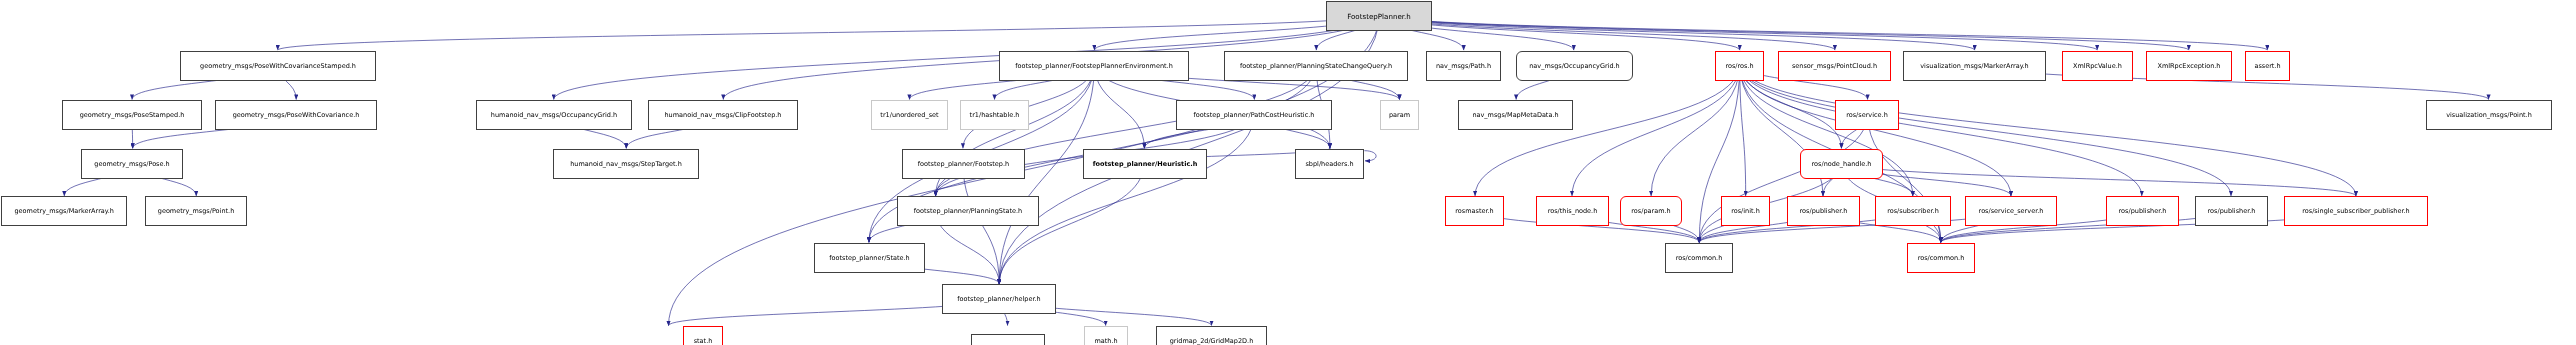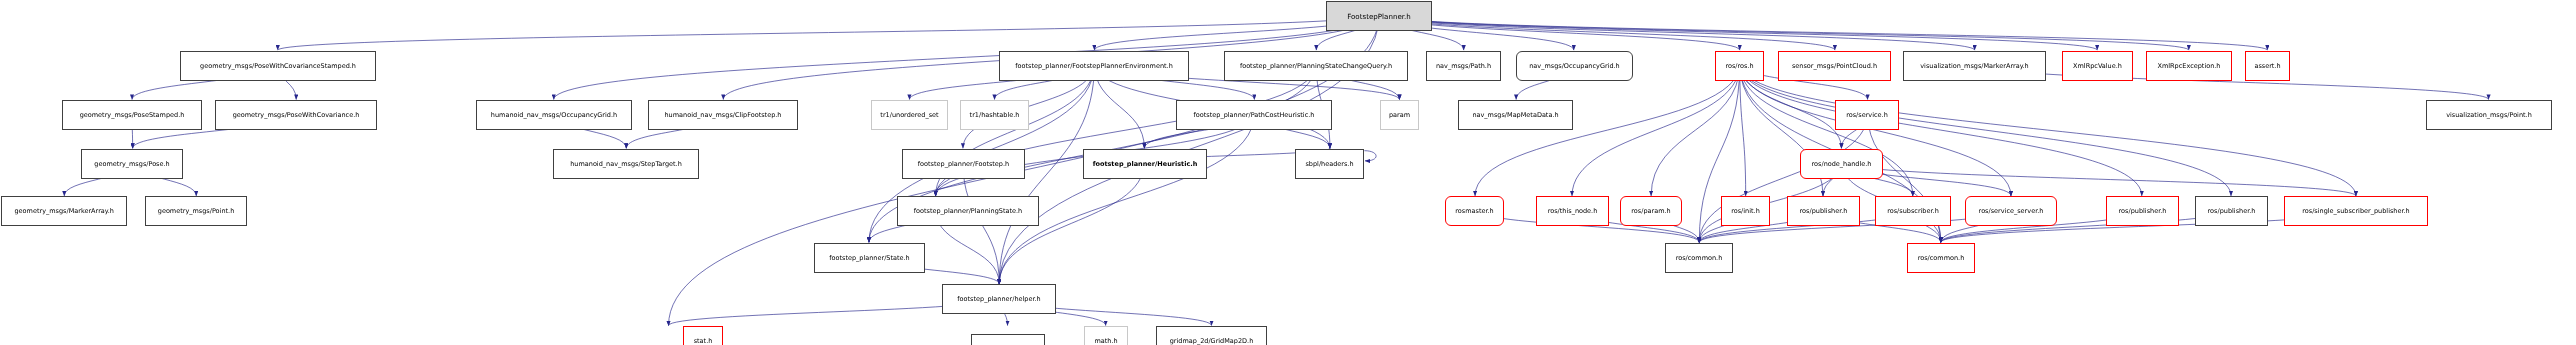--- a/index.html
+++ b/index.html
@@ -164,27 +164,27 @@
       <div class="node dark" style="left: 2426px; top: 100px; width: 126px;">visualization_msgs/Point.h</div>
       <div class="node dark" style="left: 81px; top: 149px; width: 102px;">geometry_msgs/Pose.h</div>
       <div class="node dark" style="left: 553px; top: 149px; width: 146px;">humanoid_nav_msgs/StepTarget.h</div>
       <div class="node dark" style="left: 902px; top: 149px; width: 123px;">footstep_planner/Footstep.h</div>
       <div class="node dark" style="left: 1083px; top: 149px; width: 124px; font-weight: bold;">footstep_planner/Heuristic.h</div>
       <div class="node dark" style="left: 1295px; top: 149px; width: 69px;">sbpl/headers.h</div>
       <div class="node red" style="left: 1800px; top: 149px; width: 83px; border-radius: 6px;">ros/node_handle.h</div>
       <div class="node dark" style="left: 1.2px; top: 196px; width: 126px;">geometry_msgs/MarkerArray.h</div>
       <div class="node dark" style="left: 145px; top: 196px; width: 102px;">geometry_msgs/Point.h</div>
       <div class="node dark" style="left: 865px; top: 196px; width: 142px; margin-left: 32px;">footstep_planner/PlanningState.h</div>
-      <div class="node red" style="left: 1445px; top: 196px; width: 59px; border-radius: 6px;">rosmaster.h</div>
+      <div class="node red" style="left: 1445px; top: 196px; width: 59px;">rosmaster.h</div>
       <div class="node red" style="left: 1536px; top: 196px; width: 73px;">ros/this_node.h</div>
       <div class="node red" style="left: 1620px; top: 196px; width: 62px; border-radius: 6px;">ros/param.h</div>
       <div class="node red" style="left: 1721px; top: 196px; width: 49px;">ros/init.h</div>
       <div class="node red" style="left: 1787px; top: 196px; width: 73px;">ros/publisher.h</div>
       <div class="node red" style="left: 1875px; top: 196px; width: 76px;">ros/subscriber.h</div>
-      <div class="node red" style="left: 1965px; top: 196px; width: 92px; border-radius: 6px;">ros/service_server.h</div>
+      <div class="node red" style="left: 1965px; top: 196px; width: 92px;">ros/service_server.h</div>
       <div class="node red" style="left: 2106px; top: 196px; width: 73px;">ros/publisher.h</div>
       <div class="node dark" style="left: 2195px; top: 196px; width: 73px;">ros/publisher.h</div>
       <div class="node red" style="left: 2284px; top: 196px; width: 144px;">ros/single_subscriber_publisher.h</div>
       <div class="node dark" style="left: 814px; top: 243px; width: 111px;">footstep_planner/State.h</div>
       <div class="node dark" style="left: 1665px; top: 243px; width: 68px;">ros/common.h</div>
       <div class="node red" style="left: 1907px; top: 243px; width: 68px;">ros/common.h</div>
       <div class="node dark" style="left: 942px; top: 284px; width: 114px;">footstep_planner/helper.h</div>
       <div class="node red" style="left: 683px; top: 326px; width: 40px;">stat.h</div>
       <div class="node dark" style="left: 971px; top: 334px; width: 74px;">angles/angles.h</div>
       <div class="node grey" style="left: 1084px; top: 326px; width: 44px;">math.h</div>

